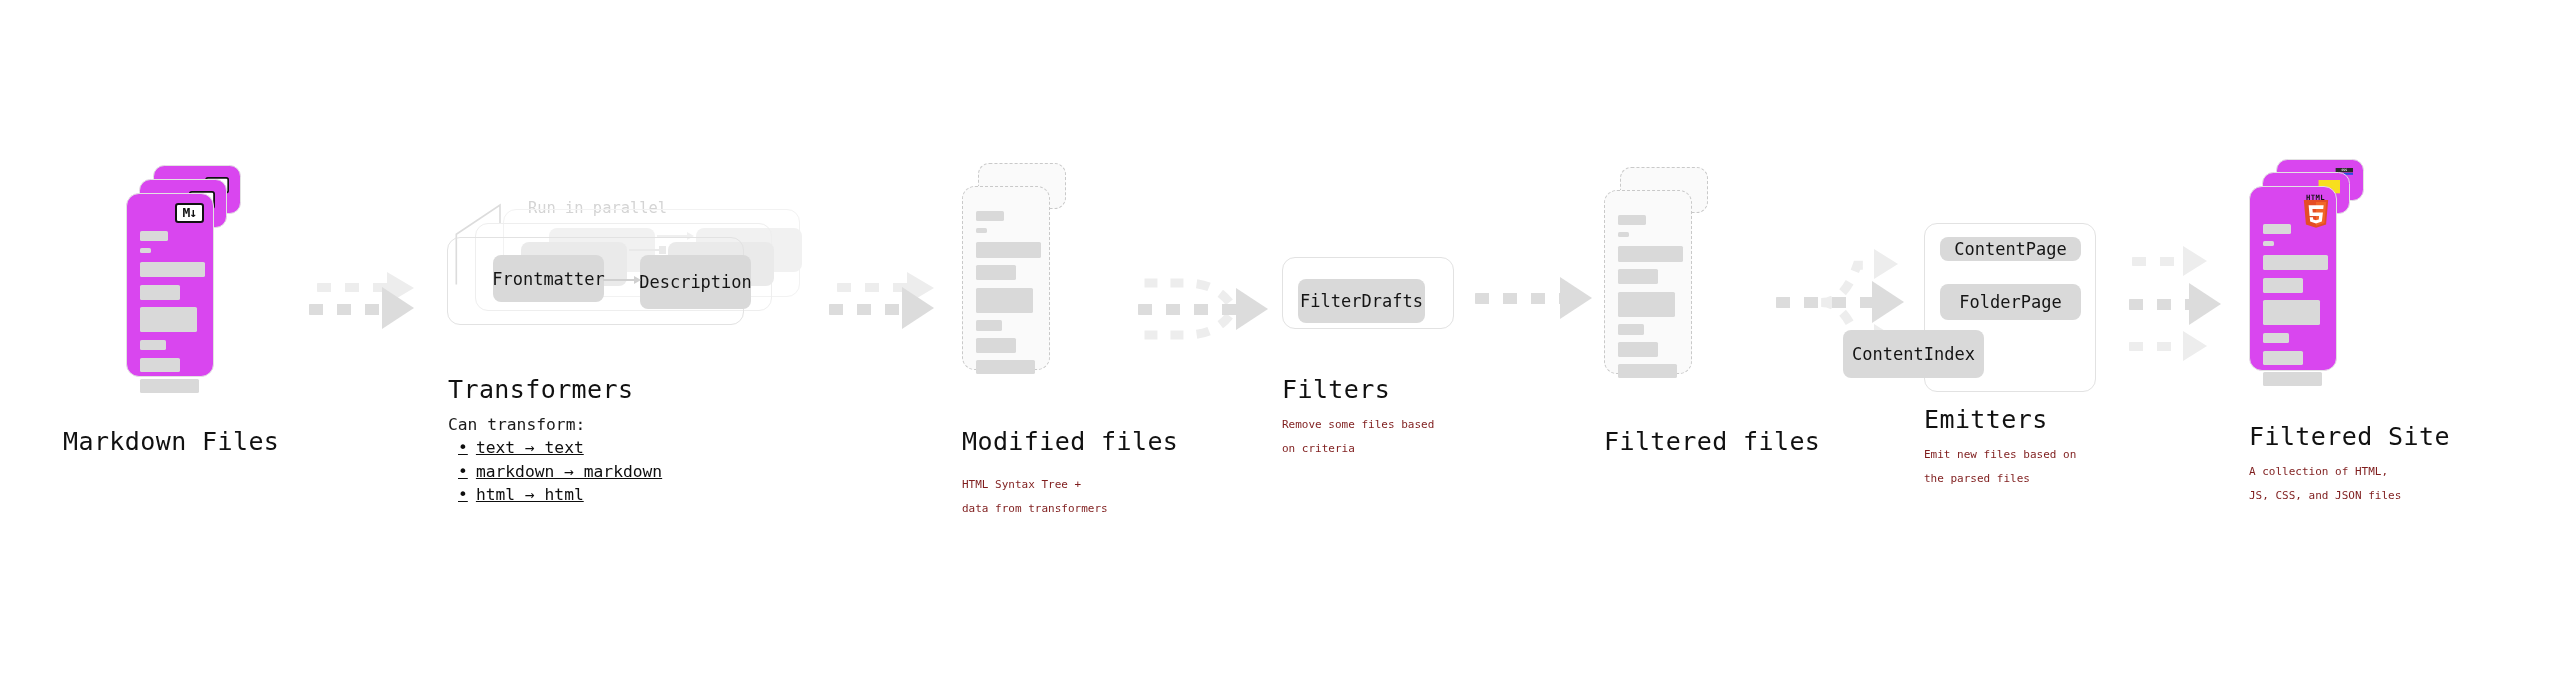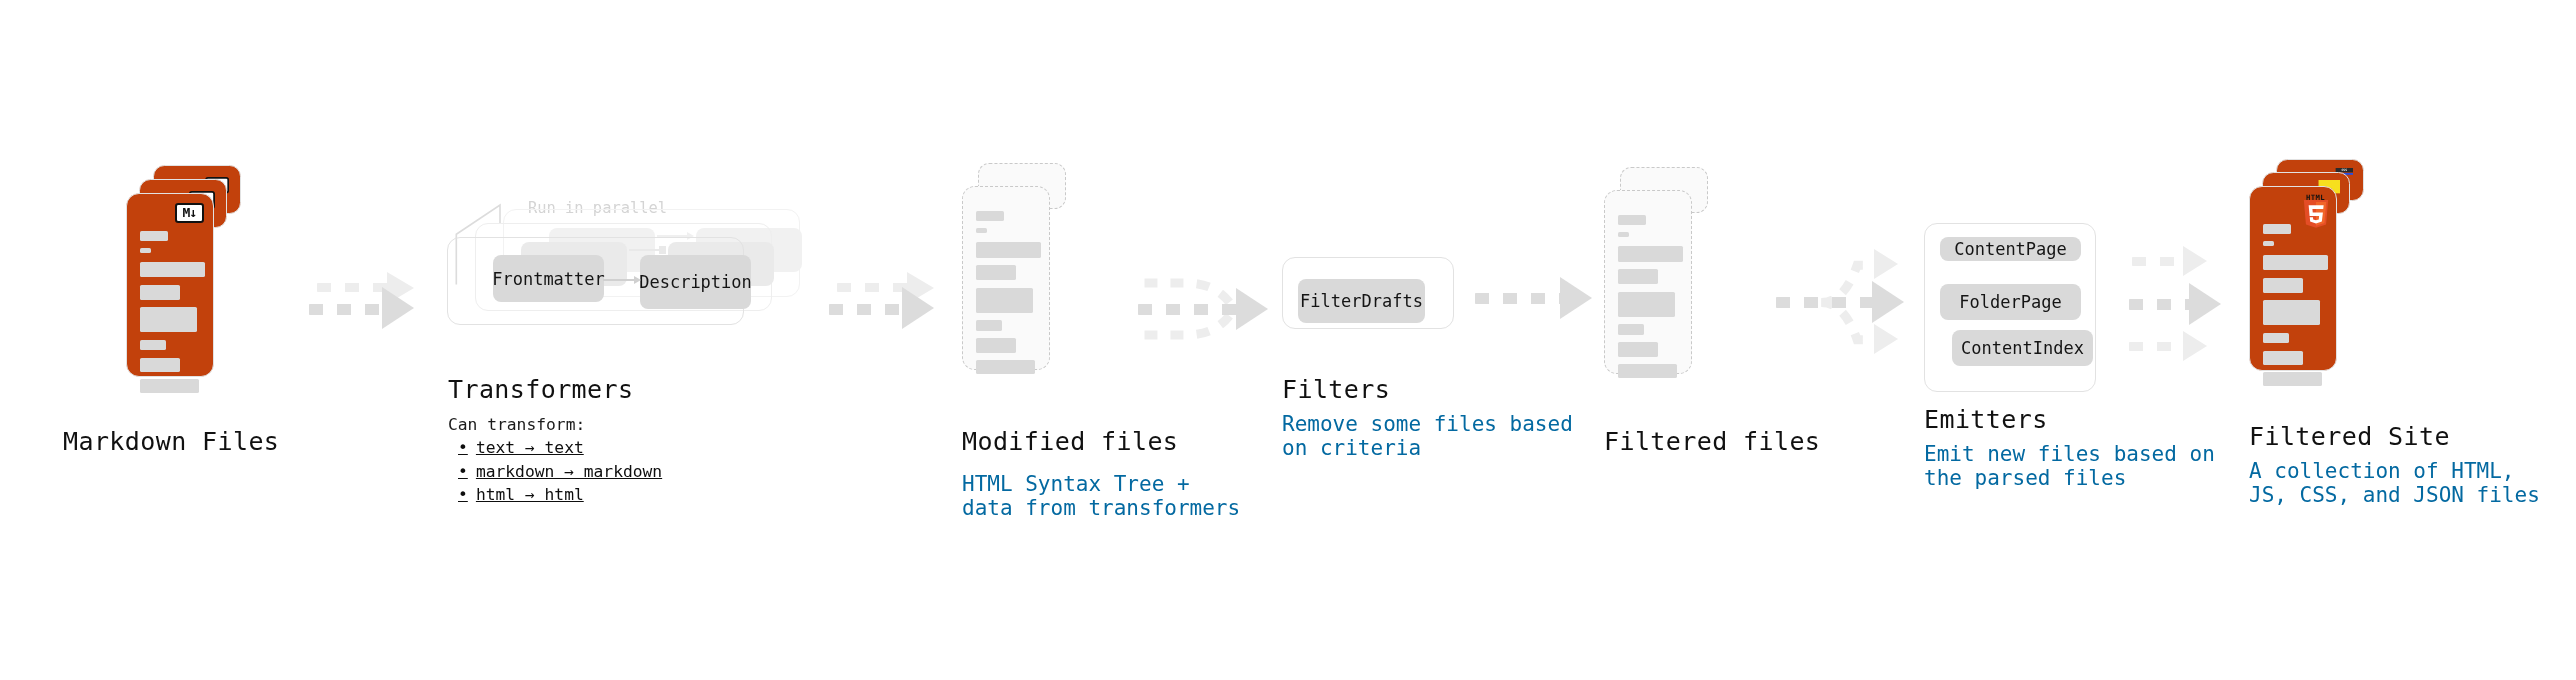--- a/index.html
+++ b/index.html
@@ -11,29 +11,29 @@
   }
   #stage{position:relative;width:2576px;height:681px;}
 
   
   .abs{position:absolute;}
   .title{
     font-size:25px;letter-spacing:0.4px;color:#111;white-space:nowrap;
     font-weight:400;
   }
   .caption{
-    font-size:21px;line-height:23.6px;color:#0369a1;white-space:pre-line;
+    font-size:11px;line-height:23.6px;color:#7f1d1d;white-space:pre-line;
   }
   .sub-label{font-size:16.3px;line-height:23.6px;color:#1b1b1b;}
 
   
   .doc{
     position:absolute;
     border-radius:13px;
-    background:#c2410c;
+    background:#d946ef;
     border:1.3px solid #e2e2e2;
     box-sizing:border-box;
   }
   .doc.dashed{
     background:#fafafa;
     border:1.3px dashed #c9c9c9;
   }
   .doc .badge-slot{position:absolute;top:11.4px;right:11.4px;}
   .lines{position:absolute;left:16.3px;top:32.5px;right:13px;}
   .ln{background:#d9d9d9;border-radius:1.6px;margin-bottom:7.3px;}
@@ -268,21 +268,21 @@
     <div class="dash" style="left:0px;top:63px;width:104px;"></div>
     <div class="head" style="left:96px;top:47px;"></div>
     <div class="head sm" style="left:98px;top:15.4px;"></div>
     <div class="head sm" style="left:98px;top:90px;"></div>
   </div>
 
   <div class="panel" style="left:1924px;top:223px;width:172px;height:169px;">
   </div>
   <div class="chip" style="left:1940px;top:237px;width:141px;height:24px;">ContentPage</div>
   <div class="chip" style="left:1940px;top:284px;width:141px;height:36px;">FolderPage</div>
-  <div class="chip" style="left:1952px;top:330px;width:141px;height:36px;">ContentIndex</div>
+  <div class="chip" style="left:1843px;top:330px;width:141px;height:48px;">ContentIndex</div>
   <div class="abs title" style="left:1924px;top:405px;">Emitters</div>
   <div class="abs caption" style="left:1924px;top:443px;">Emit new files based on
 the parsed files</div>
 
   <div class="abs" style="left:2129px;top:236px;width:130px;height:138px;">
     <div class="dash pale" style="left:3.3px;top:21px;width:57px;height:9px;"></div>
     <div class="head sm" style="left:54px;top:9.8px;"></div>
 
     <div class="dash" style="left:0px;top:63px;width:67px;"></div>
     <div class="head" style="left:60px;top:47px;"></div>

